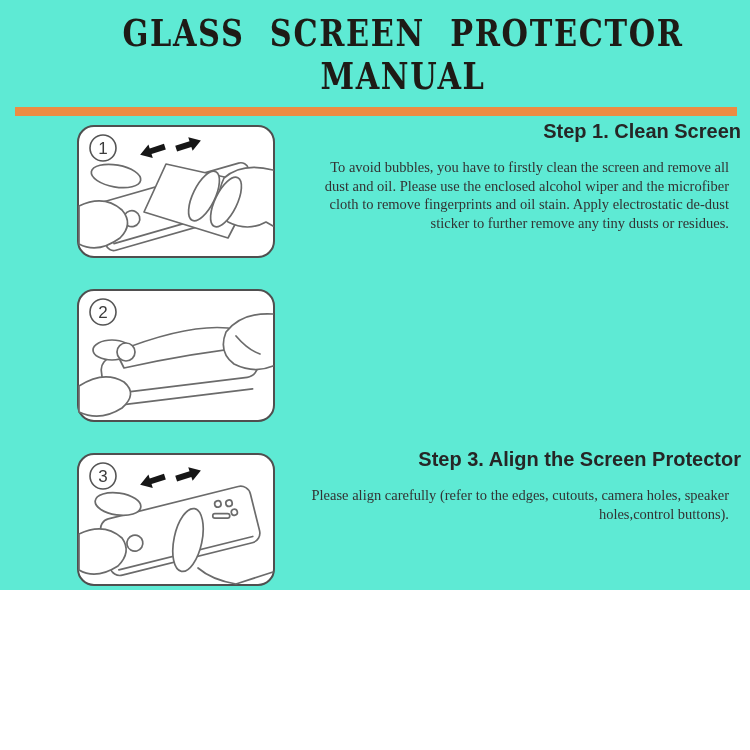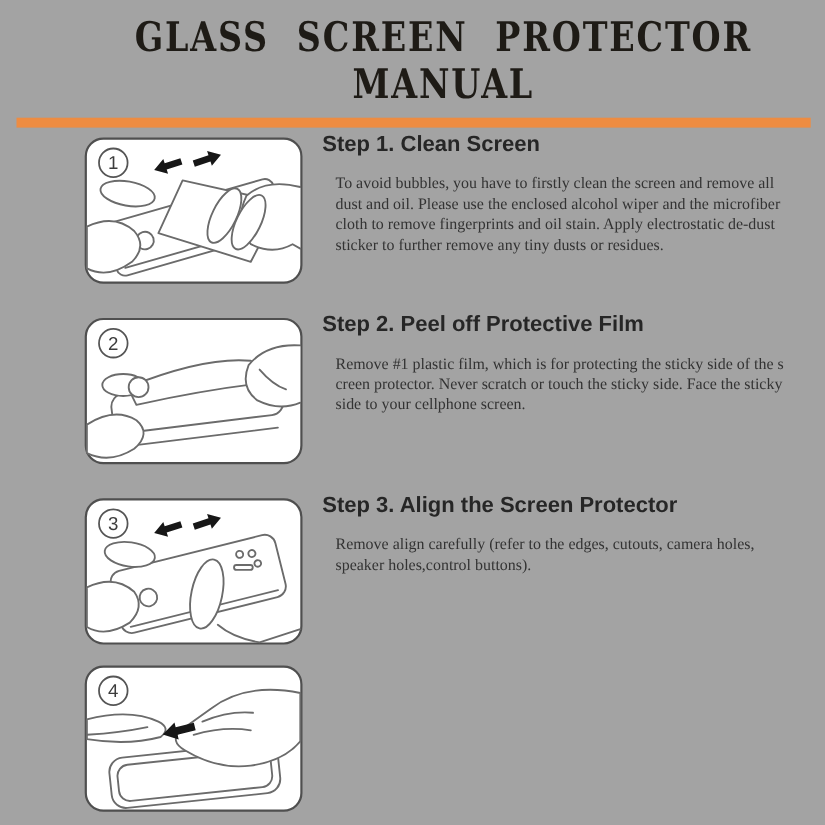--- a/index.html
+++ b/index.html
@@ -1,17 +1,17 @@
 <!DOCTYPE html>
 <html><head>
 <meta charset="utf-8">
 <style>
   html,body{margin:0;padding:0;background:#ffffff;}
   .page{
-    position:relative;width:750px;height:750px;background:#a3a3a3;
+    position:relative;width:750px;height:590px;background:#5eead4;
     font-family:"Liberation Sans",sans-serif;overflow:hidden;
   }
   
   header{padding-top:12px;position:relative;left:28px;text-align:center;}
   .title-line{
     display:block;font-family:"DejaVu Serif",serif;font-weight:700;
     font-size:37px;line-height:43px;color:#1e1b16;
     letter-spacing:2px;word-spacing:16px;
     transform:scaleX(0.82);transform-origin:50% 50%;
     white-space:nowrap;
@@ -19,21 +19,21 @@
   .divider{
     margin:9px 0 0 15px;width:722px;height:9px;background:#ED8C42;
   }
   
   main{margin-top:8px;}
   .row{display:flex;align-items:flex-start;padding-left:76px;}
   .row-1,.row-2{margin-bottom:29px;}
   .row-3{margin-bottom:17px;}
   .illus{width:200px;height:135px;flex:0 0 auto;}
   .illus svg{display:block;width:200px;height:135px;}
-  .step-text{margin-left:17px;width:448px;margin-top:-5px;}
+  .step-text{margin-left:17px;width:448px;margin-top:-5px;text-align:right;}
   .step-text h2{
     margin:0 0 15px 0;font-size:20px;line-height:24px;font-weight:700;color:#262626;
     font-family:"Liberation Sans",sans-serif;
   }
   .step-text p{
     margin:12px;font-family:"Liberation Serif",serif;font-size:14.5px;
     line-height:18.5px;color:#333333;
   }
   
   .art{stroke:#6b6b6b;stroke-width:1.7;fill:#ffffff;stroke-linejoin:round;stroke-linecap:round;}
@@ -102,24 +102,20 @@
             <path d="M197 26 Q166 24 150 44 Q142 64 158 76 Q178 86 197 78"></path>
             <path d="M160 48 Q172 62 184 66" fill="none"></path>
             <ellipse cx="36" cy="62" rx="19" ry="10"></ellipse>
             <circle cx="50" cy="64" r="9"></circle>
             <path d="M3 98 Q28 82 48 94 Q62 106 46 120 Q24 134 3 124 Z"></path>
           </g>
           <circle class="badge-circle" cx="27" cy="24" r="13"></circle>
           <text class="badge-num" x="27" y="30" text-anchor="middle">2</text>
         </svg>
       </div>
-      <div class="step-text">
-        <h2>Step 2. Peel off Protective Film</h2>
-        <p>Remove #1 plastic film, which is for protecting the sticky side of the s creen protector. Never scratch or touch the sticky side. Face the sticky side to your cellphone screen.</p>
-      </div>
     </section>
 
     <section class="row row-3">
       <div class="illus">
         <svg viewBox="0 0 200 135">
           <rect class="frame" x="2" y="2" width="196" height="131" rx="16"></rect>
           <g class="art">
             <g transform="rotate(-14 104 82)">
               <rect x="28" y="50" width="154" height="58" rx="10"></rect>
               <line x1="36" y1="102" x2="174" y2="102"></line>
@@ -137,21 +133,21 @@
           <g>
             <path class="arrow" transform="translate(62 26) rotate(-18)" d="M0 7 L11 0 L11 4 L26 4 L26 10 L11 10 L11 14 Z"></path>
             <path class="arrow" transform="translate(98 20) rotate(-18)" d="M26 7 L15 0 L15 4 L0 4 L0 10 L15 10 L15 14 Z"></path>
           </g>
           <circle class="badge-circle" cx="27" cy="24" r="13"></circle>
           <text class="badge-num" x="27" y="30" text-anchor="middle">3</text>
         </svg>
       </div>
       <div class="step-text">
         <h2>Step 3. Align the Screen Protector</h2>
-        <p>Remove align carefully (refer to the edges, cutouts, camera holes, speaker holes,control buttons).</p>
+        <p>Please align carefully (refer to the edges, cutouts, camera holes, speaker holes,control buttons).</p>
       </div>
     </section>
 
     <section class="row row-4">
       <div class="illus">
         <svg viewBox="0 0 200 135">
           <rect class="frame" x="2" y="2" width="196" height="131" rx="16"></rect>
           <g class="art">
             <g transform="rotate(-6 100 100)">
               <rect x="24" y="78" width="154" height="46" rx="13"></rect>

